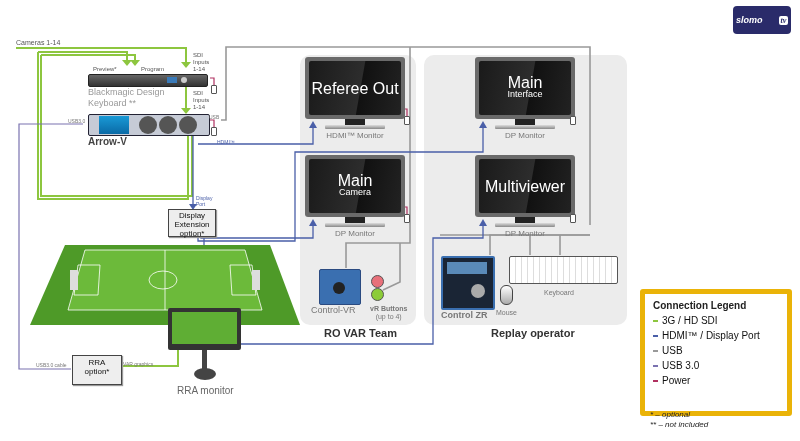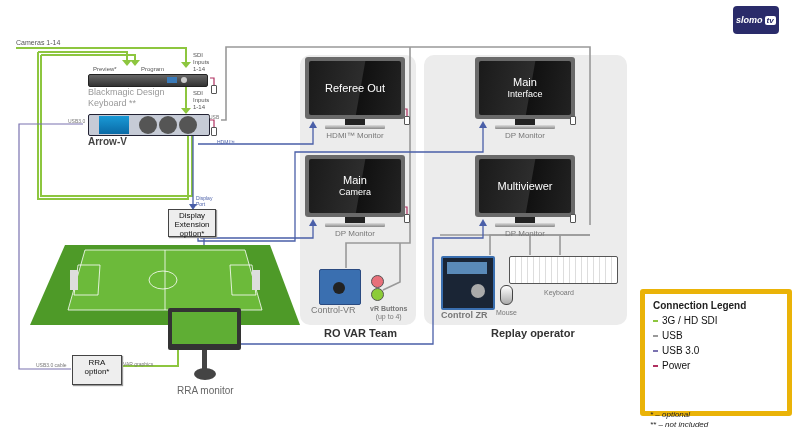--- a/index.html
+++ b/index.html
@@ -2,36 +2,36 @@
 <html><head>
 <meta charset="utf-8">
 <style>
   html,body{margin:0;padding:0;background:#fff;}
   body{width:800px;height:441px;position:relative;overflow:hidden;font-family:"Liberation Sans",sans-serif;color:#333;}
   svg.wires{position:absolute;left:0;top:0;width:800px;height:441px;}
   .panel{position:absolute;background:#ececec;border-radius:10px;}
   .monitor{position:absolute;width:100px;height:86px;}
   .mon-frame{position:absolute;left:0;top:0;width:100px;height:62px;background:#6a6a6a;border-radius:3px;}
   .mon-screen{position:absolute;left:4px;top:4px;width:92px;height:54px;background:linear-gradient(100deg,#1a1a1a 0%,#2d2d2d 55%,#111 56%,#222 100%);border-radius:2px;color:#fff;text-align:center;display:flex;flex-direction:column;justify-content:center;align-items:center;}
-  .mon-screen .l1{font-size:11px;line-height:13px;}
+  .mon-screen .l1{font-size:16px;line-height:13px;}
   .mon-screen .l2{font-size:9px;line-height:11px;}
   .mon-neck{position:absolute;left:40px;top:62px;width:20px;height:6px;background:#222;}
   .mon-base{position:absolute;left:20px;top:68px;width:60px;height:4px;background:linear-gradient(#ddd,#888);border-radius:1px;}
   .mon-label{position:absolute;left:0;top:74px;width:100px;text-align:center;font-size:8px;color:#777;}
   .plug{position:absolute;width:4px;height:7px;border:1px solid #555;border-radius:1px;background:#fff;}
   .lbl{position:absolute;font-size:7px;color:#555;}
   .tiny{position:absolute;font-size:5px;color:#777;}
   .box{position:absolute;background:#eee;border:1px solid #444;text-align:center;font-size:8px;color:#111;line-height:9px;box-shadow:1px 1px 1px #999;}
   .legend{position:absolute;left:640px;top:289px;width:142px;height:117px;border:5px solid #eab308;border-radius:3px;background:#fff;}
   .legend .title{font-weight:bold;font-size:10px;margin:6px 0 2px 8px;color:#222;}
   .legend .item{font-size:10px;margin-left:8px;line-height:15px;color:#111;display:flex;align-items:center;}
   .legend .sw{width:5px;height:2px;margin-right:4px;display:inline-block;}
   .notes{position:absolute;left:650px;top:410px;font-size:8px;font-style:italic;color:#222;line-height:10px;}
   .logo{position:absolute;left:733px;top:6px;height:12px;background:#2a2b6a;border-radius:4px;color:#fff;font-size:9px;font-style:italic;font-weight:bold;padding:8px 3px;display:flex;align-items:center;}
-  .logo .tv{background:#fff;color:#2a2b6a;margin-left:2px;padding:0 2px;border-radius:2px;font-size:8px;}
+  .logo .tv{background:#fff;color:#2a2b6a;margin-left:16px;padding:0 2px;border-radius:2px;font-size:8px;font-family:Liberation Serif, serif;}
   .rack{position:absolute;border-radius:2px;}
   .field{position:absolute;}
 </style>
 </head>
 <body>
 
 <div class="panel" style="left:300px;top:55px;width:116px;height:270px;"></div>
 <div class="panel" style="left:424px;top:55px;width:203px;height:270px;"></div>
 
 <svg class="wires" viewBox="0 0 800 441">
@@ -238,20 +238,24 @@
 
 <div class="lbl" style="left:491px;top:327px;font-size:11px;font-weight:bold;color:#333;">Replay operator</div>
 
 <div class="legend">
   <div class="title">Connection Legend</div>
   <div class="item">
       <span class="sw" style="background:#8dc63f"></span>
       <span>3G / HD SDI</span>
     </div>
   <div class="item">
+      <span class="sw" style="background:#4a5fa8"></span>
+      <span>HDMI™ / Display Port</span>
+    </div>
+  <div class="item">
       <span class="sw" style="background:#999"></span>
       <span>USB</span>
     </div>
   <div class="item">
       <span class="sw" style="background:#7a72b0"></span>
       <span>USB 3.0</span>
     </div>
   <div class="item">
       <span class="sw" style="background:#b03060"></span>
       <span>Power</span>

